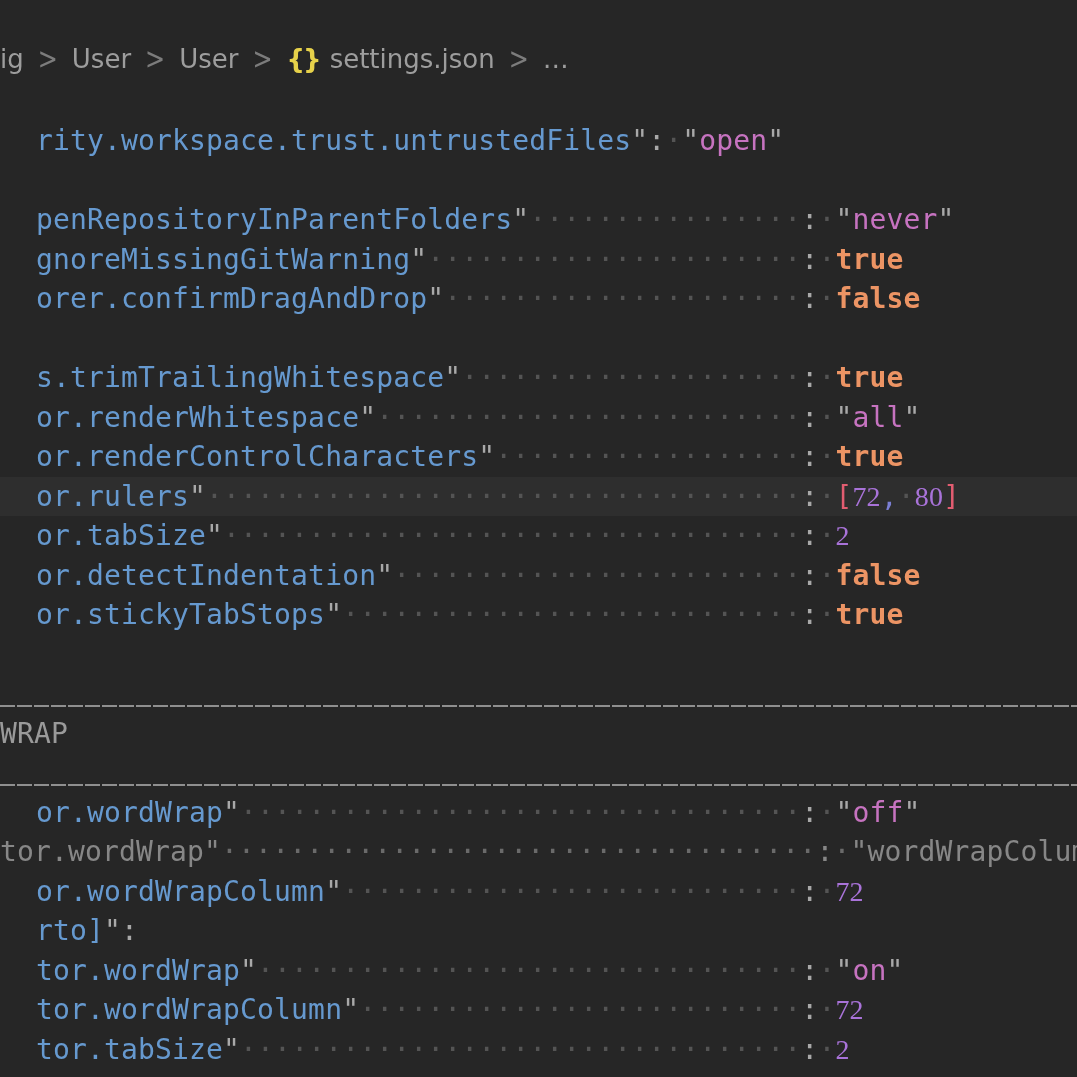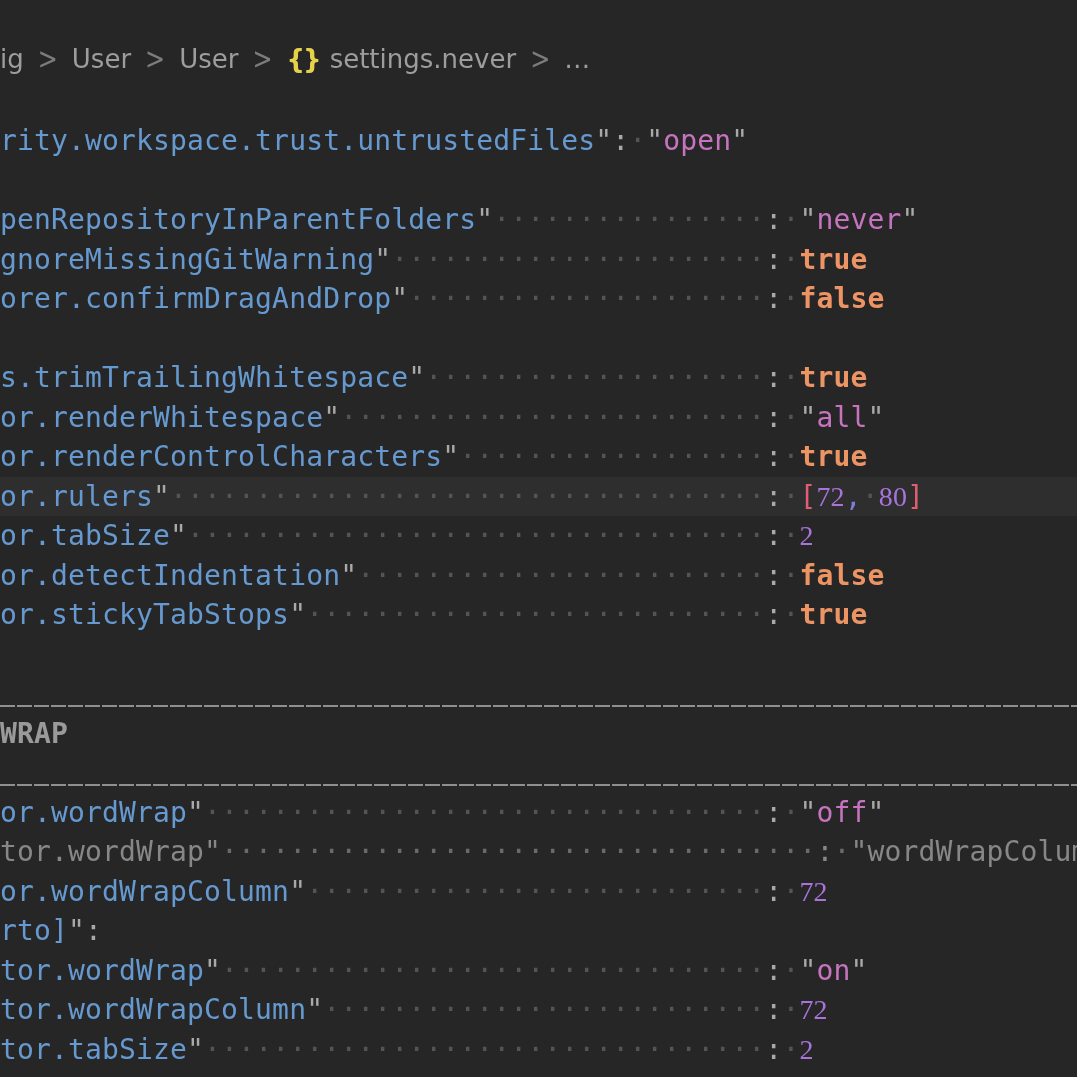--- a/index.html
+++ b/index.html
@@ -33,43 +33,43 @@
     white-space:pre;overflow:hidden;
   }
   .row{height:39.5px;position:relative;}
   .row.hl{background:var(--line_highlight,#2e2e2e);}
   .divline{
     position:absolute;top:31px;left:0;right:0;height:2px;
     background:repeating-linear-gradient(90deg,
       var(--divider,#8f8f8f) 0px, var(--divider,#8f8f8f) 15px,
       transparent 15px, transparent 17px);
   }
-  .seg-key{color:var(--key,#6699cf);}
+  .seg-key{color:var(--key,#6699cf);padding-left:36px;}
   .seg-punct{color:var(--punct,#a9a9a9);}
   .seg-string{color:var(--string,#c673c0);}
   .seg-number{color:var(--number,#a973d9);font-family:Liberation Serif, serif;}
   .seg-boolean{color:var(--boolean,#ec9464);font-weight:bold;}
   .seg-bracket{color:var(--bracket,#e25d71);}
   .seg-comma{color:var(--comma,#7b7fd4);}
   .seg-space_dot{color:var(--space_dot,#545454);}
   .seg-inactive{color:var(--inactive,#878787);}
   .seg-inactive_dot{color:var(--inactive_dot,#6a6a6a);}
-  .seg-label{color:var(--label,#9a9a9a);font-weight:bold;}
+  .seg-label{color:var(--label,#9a9a9a);}
 </style>
 </head>
 <body>
 
 <div class="breadcrumb">
   <span class="bc-item">ig</span>
   <span class="bc-sep">&gt;</span>
   <span class="bc-item">User</span>
   <span class="bc-sep">&gt;</span>
   <span class="bc-item">User</span>
   <span class="bc-sep">&gt;</span>
   <span class="bc-file">
     <span class="bc-json-icon">{}</span>
-    <span class="bc-item">settings.never</span>
+    <span class="bc-item">settings.json</span>
   </span>
   <span class="bc-sep">&gt;</span>
   <span class="bc-item">…</span>
 </div>
 
 <div class="editor" id="editor-content"><div class="row"><span class="seg-key">rity.workspace.trust.untrustedFiles</span><span class="seg-punct">":</span><span class="seg-space_dot">·</span><span class="seg-punct">"</span><span class="seg-string">open</span><span class="seg-punct">"</span></div><div class="row"></div><div class="row"><span class="seg-key">penRepositoryInParentFolders</span><span class="seg-punct">"</span><span class="seg-space_dot">················</span><span class="seg-punct">:</span><span class="seg-space_dot">·</span><span class="seg-punct">"</span><span class="seg-string">never</span><span class="seg-punct">"</span></div><div class="row"><span class="seg-key">gnoreMissingGitWarning</span><span class="seg-punct">"</span><span class="seg-space_dot">······················</span><span class="seg-punct">:</span><span class="seg-space_dot">·</span><span class="seg-boolean">true</span></div><div class="row"><span class="seg-key">orer.confirmDragAndDrop</span><span class="seg-punct">"</span><span class="seg-space_dot">·····················</span><span class="seg-punct">:</span><span class="seg-space_dot">·</span><span class="seg-boolean">false</span></div><div class="row"></div><div class="row"><span class="seg-key">s.trimTrailingWhitespace</span><span class="seg-punct">"</span><span class="seg-space_dot">····················</span><span class="seg-punct">:</span><span class="seg-space_dot">·</span><span class="seg-boolean">true</span></div><div class="row"><span class="seg-key">or.renderWhitespace</span><span class="seg-punct">"</span><span class="seg-space_dot">·························</span><span class="seg-punct">:</span><span class="seg-space_dot">·</span><span class="seg-punct">"</span><span class="seg-string">all</span><span class="seg-punct">"</span></div><div class="row"><span class="seg-key">or.renderControlCharacters</span><span class="seg-punct">"</span><span class="seg-space_dot">··················</span><span class="seg-punct">:</span><span class="seg-space_dot">·</span><span class="seg-boolean">true</span></div><div class="row hl"><span class="seg-key">or.rulers</span><span class="seg-punct">"</span><span class="seg-space_dot">···································</span><span class="seg-punct">:</span><span class="seg-space_dot">·</span><span class="seg-bracket">[</span><span class="seg-number">72</span><span class="seg-comma">,</span><span class="seg-space_dot">·</span><span class="seg-number">80</span><span class="seg-bracket">]</span></div><div class="row"><span class="seg-key">or.tabSize</span><span class="seg-punct">"</span><span class="seg-space_dot">··································</span><span class="seg-punct">:</span><span class="seg-space_dot">·</span><span class="seg-number">2</span></div><div class="row"><span class="seg-key">or.detectIndentation</span><span class="seg-punct">"</span><span class="seg-space_dot">························</span><span class="seg-punct">:</span><span class="seg-space_dot">·</span><span class="seg-boolean">false</span></div><div class="row"><span class="seg-key">or.stickyTabStops</span><span class="seg-punct">"</span><span class="seg-space_dot">···························</span><span class="seg-punct">:</span><span class="seg-space_dot">·</span><span class="seg-boolean">true</span></div><div class="row"></div><div class="row"><div class="divline"></div></div><div class="row"><span class="seg-label">WRAP</span></div><div class="row"><div class="divline"></div></div><div class="row"><span class="seg-key">or.wordWrap</span><span class="seg-punct">"</span><span class="seg-space_dot">·································</span><span class="seg-punct">:</span><span class="seg-space_dot">·</span><span class="seg-punct">"</span><span class="seg-string">off</span><span class="seg-punct">"</span></div><div class="row"><span class="seg-inactive">tor.wordWrap</span><span class="seg-inactive">"</span><span class="seg-inactive_dot">···································</span><span class="seg-inactive">:</span><span class="seg-inactive_dot">·</span><span class="seg-inactive">"wordWrapColum</span></div><div class="row"><span class="seg-key">or.wordWrapColumn</span><span class="seg-punct">"</span><span class="seg-space_dot">···························</span><span class="seg-punct">:</span><span class="seg-space_dot">·</span><span class="seg-number">72</span></div><div class="row"><span class="seg-key">rto]</span><span class="seg-punct">":</span></div><div class="row"><span class="seg-key">tor.wordWrap</span><span class="seg-punct">"</span><span class="seg-space_dot">································</span><span class="seg-punct">:</span><span class="seg-space_dot">·</span><span class="seg-punct">"</span><span class="seg-string">on</span><span class="seg-punct">"</span></div><div class="row"><span class="seg-key">tor.wordWrapColumn</span><span class="seg-punct">"</span><span class="seg-space_dot">··························</span><span class="seg-punct">:</span><span class="seg-space_dot">·</span><span class="seg-number">72</span></div><div class="row"><span class="seg-key">tor.tabSize</span><span class="seg-punct">"</span><span class="seg-space_dot">·································</span><span class="seg-punct">:</span><span class="seg-space_dot">·</span><span class="seg-number">2</span></div></div>
 
 </body></html>

